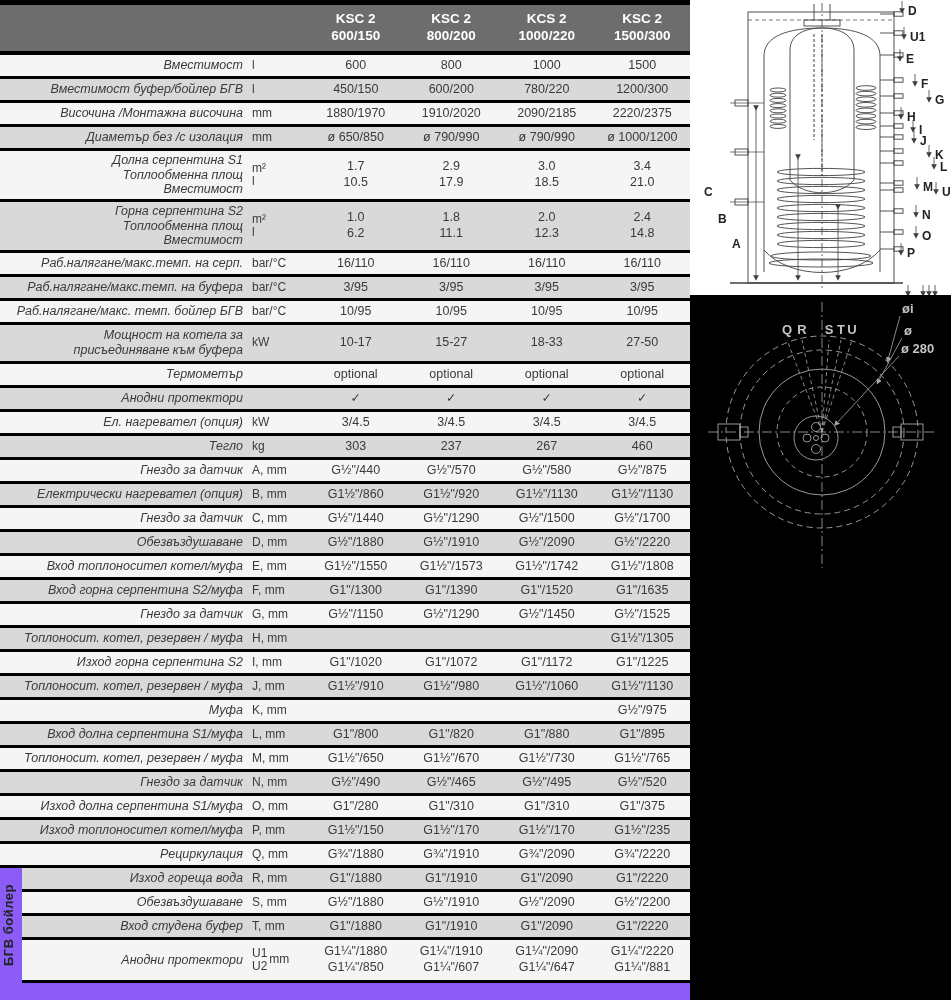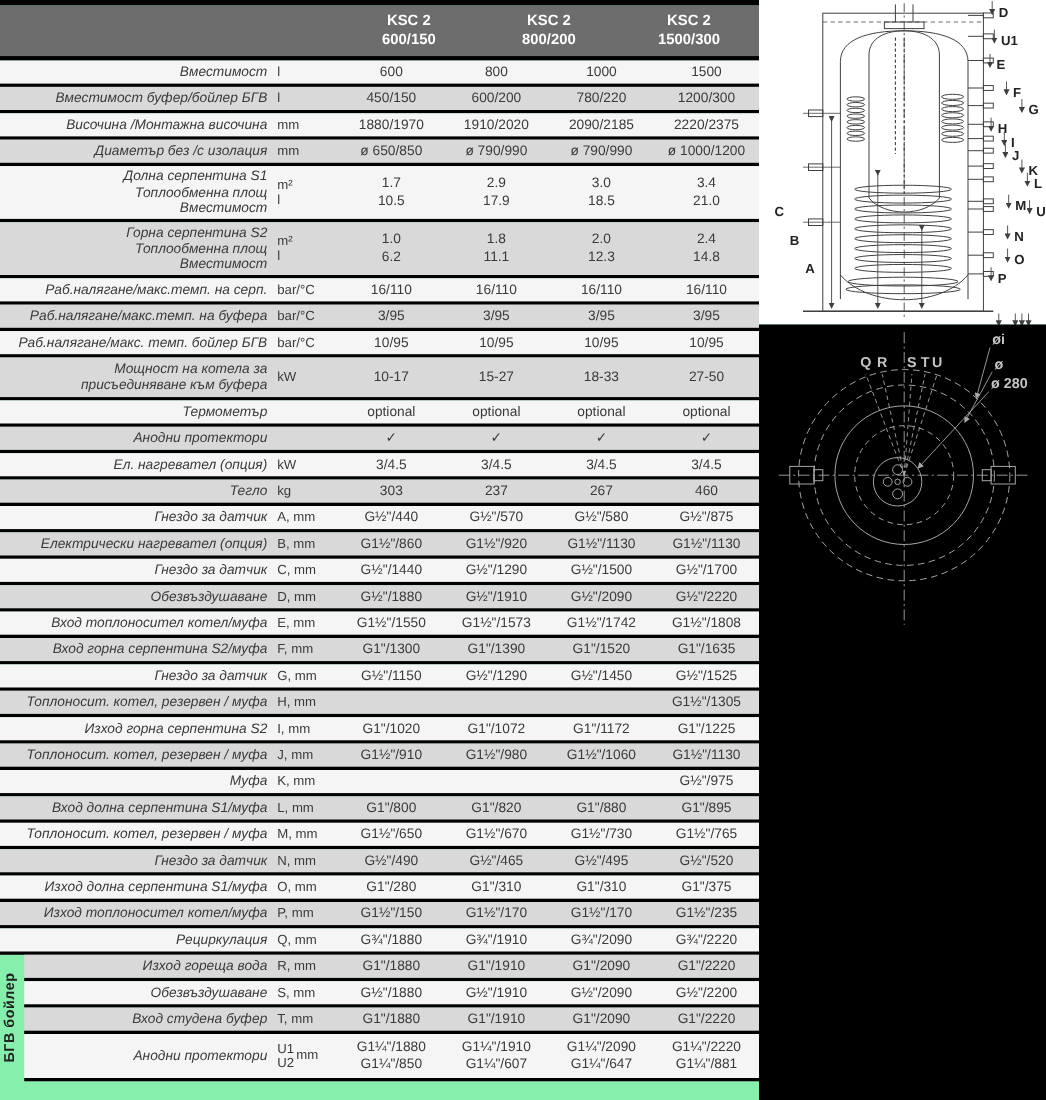--- a/index.html
+++ b/index.html
@@ -1,16 +1,16 @@
 <!DOCTYPE html>
 <html style="--hbg: #6d6d6d; --htx: #ffffff; --rl: #f5f5f5; --rd: #d9d9d9; --sep: #000000; --ttx: #3a3a3a;"><head>
 <meta charset="utf-8">
 <style>
   html,body{margin:0;padding:0;background:#fff;}
-  #page{position:relative;width:951px;height:1000px;background:#86efac;overflow:hidden;
+  #page{position:relative;width:951px;height:1000px;background:#8b5cf6;overflow:hidden;
         font-family:"Liberation Sans", sans-serif;}
   
   #table-root{position:absolute;left:0;top:0;width:690px;}
   .topbar{height:5px;background:var(--sep,#000);}
   .header-row{display:flex;background:var(--hbg,#6d6d6d);border-bottom:4px solid var(--sep,#000);
               height:46px;color:var(--htx,#fff);font-weight:bold;font-size:13.5px;}
   .hc{display:flex;flex-direction:column;justify-content:center;text-align:center;line-height:1.25;}
   .hc.spacer{width:308px;}
   .hc.col{flex:1;}
   .row{display:flex;align-items:center;border-bottom:3px solid var(--sep,#000);
@@ -43,20 +43,24 @@
     <div class="header-row">
       <div class="hc spacer"></div>
 
     <div class="hc col">
           <div>KSC 2</div>
           <div>600/150</div>
         </div>
         <div class="hc col">
           <div>KSC 2</div>
           <div>800/200</div>
+        </div>
+        <div class="hc col">
+          <div>KCS 2</div>
+          <div>1000/220</div>
         </div>
         <div class="hc col">
           <div>KSC 2</div>
           <div>1500/300</div>
         </div>
       </div>
     <div id="rows">
         <div class="row">
           <div class="c c-label">
             <div>Вместимост</div>

